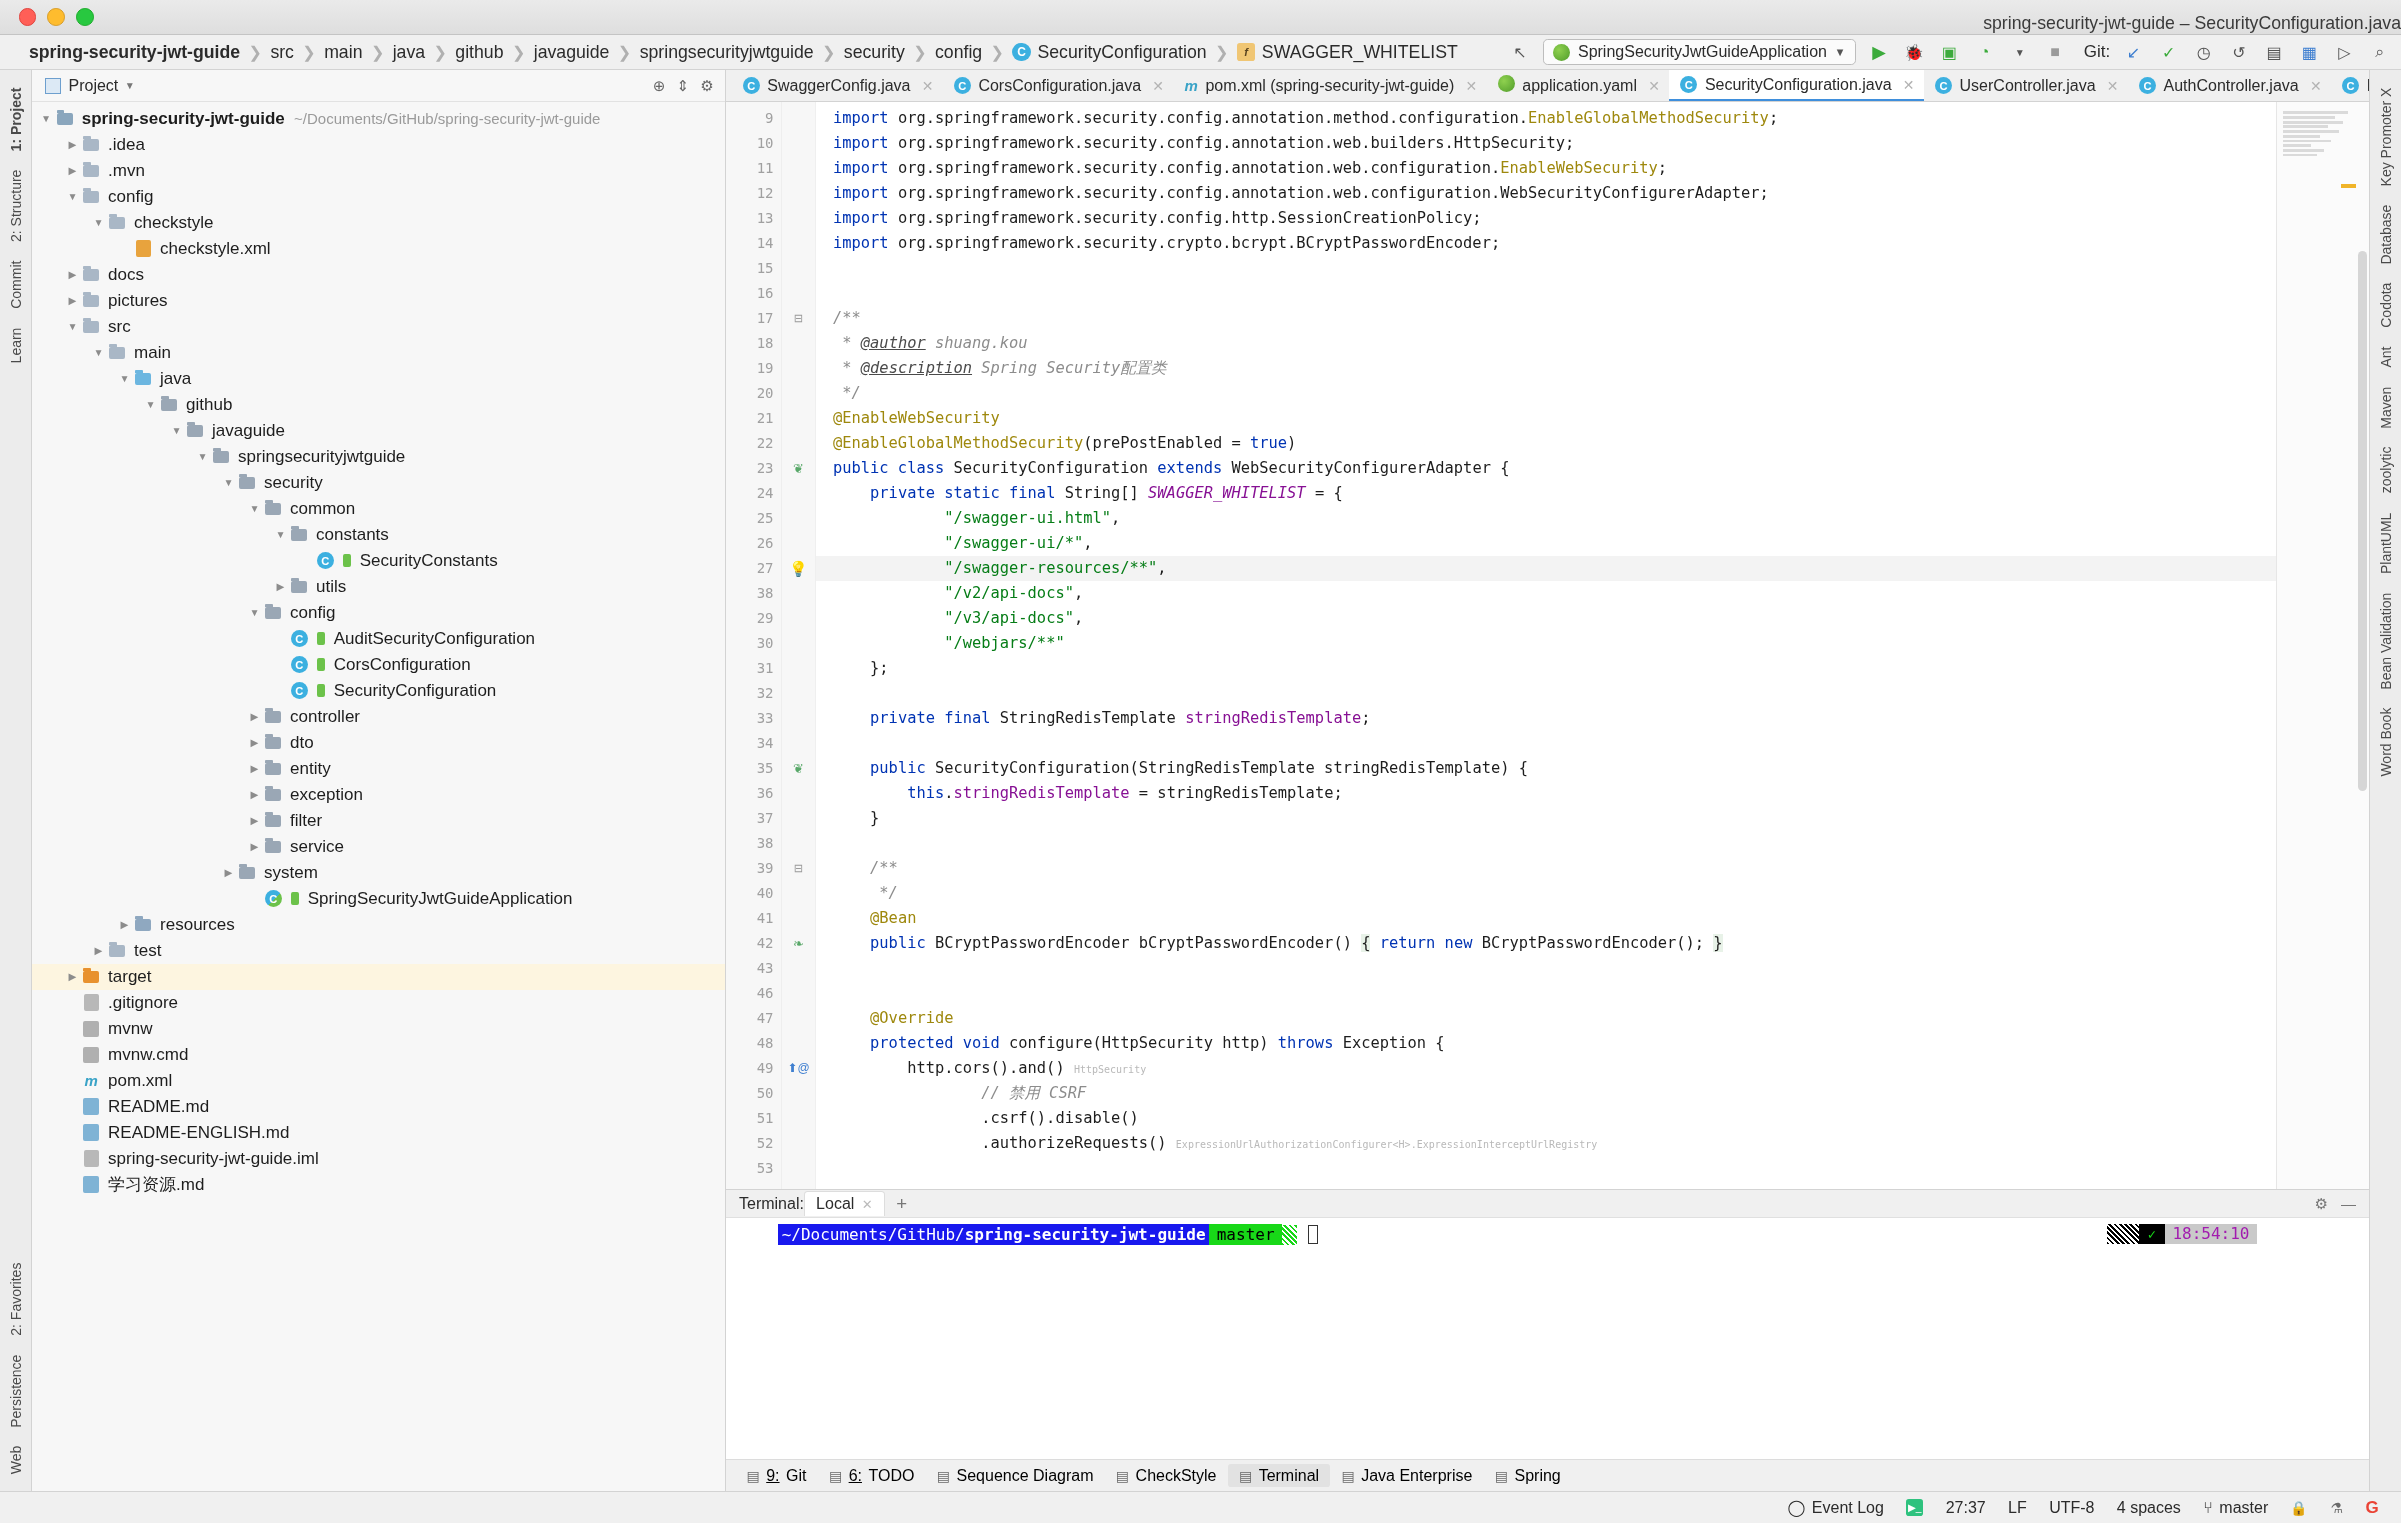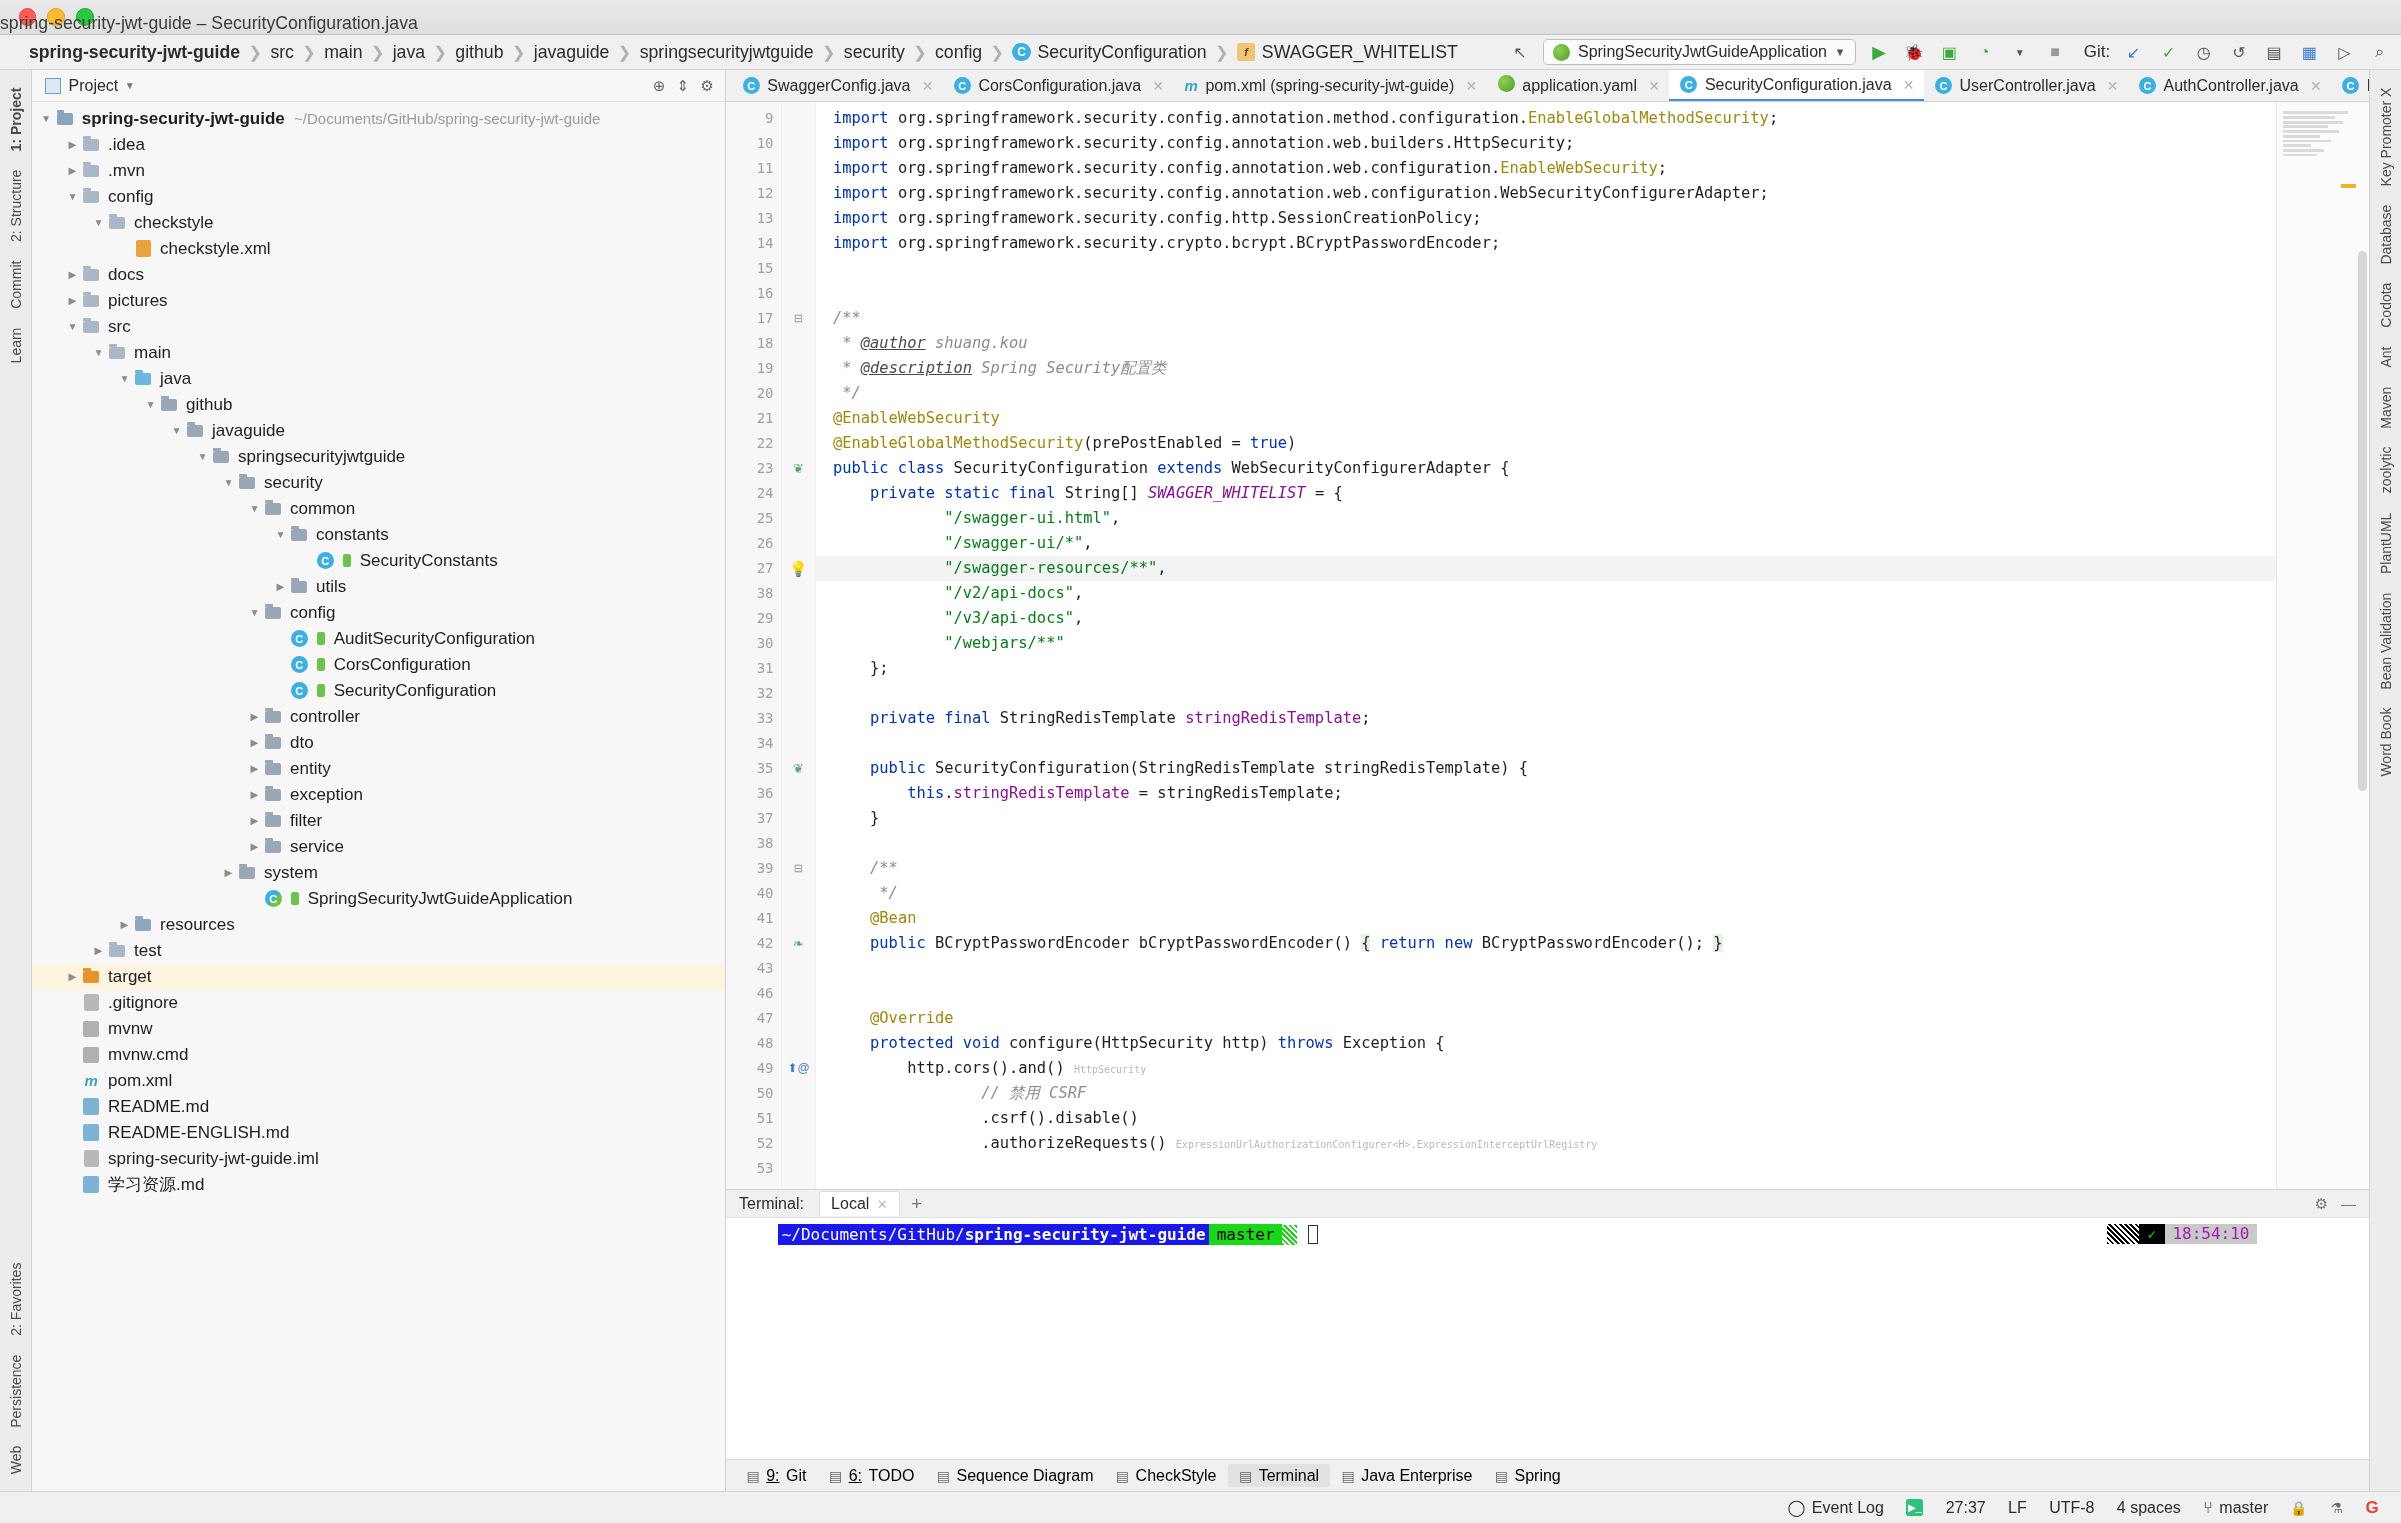--- a/index.html
+++ b/index.html
@@ -22,21 +22,21 @@
     border-bottom: 0.9px solid #c4c4c4;
     display: flex; align-items: center;
     position: relative;
   }
   .traffic { display: flex; gap: 11.2px; padding-left: 18.6px; }
   .dot { width: 17.7px; height: 17.7px; border-radius: 50%; }
   .dot.red { background: #ff5f57; border: 0.9px solid #e0443e; }
   .dot.yellow { background: #febc2e; border: 0.9px solid #d89d28; }
   .dot.green { background: #28c840; border: 0.9px solid #1dad2b; }
   .title-text {
-    position: absolute; left: 0; right: 0; text-align: left;
+    position: absolute; left: 0; right: 0; text-align: right;
     font-size: 17.7px; color: #3a3a3a; margin-top: 12px;
   }
 
   
   .navbar {
     height: 35px; min-height: 35px;
     background: #f0f0f0;
     border-bottom: 0.9px solid #d3d3d3;
     display: flex; align-items: center;
     padding: 0 9.3px 0 20.5px;
@@ -219,21 +219,21 @@
   
   .terminal-wrap {
     height: 270px; min-height: 270px; background: #fff;
     border-top: 0.9px solid #d3d3d3; display: flex; flex-direction: column;
   }
   .term-header {
     height: 28px; min-height: 28px; background: #f0f0f0;
     display: flex; align-items: center; font-size: 16px; color: #2b2b2b;
     padding-left: 13px; border-bottom: 0.9px solid #e0e0e0;
   }
-  .term-label { margin-right: 15px; }
+  .term-label { }
   .term-tab {
     padding: 2.8px 11.2px; background: #fff; border: 0.9px solid #ddd;
     border-bottom: none; border-radius: 3.7px 3.7px 0 0; display: flex;
     align-items: center; gap: 7.5px;
   }
   .term-tab .x { color: #bbb; font-size: 13px; }
   .term-plus { margin-left: 11.2px; color: #777; font-size: 18.6px; }
   .term-header-right { margin-left: auto; display: flex; gap: 13px; padding-right: 13px; color: #777; font-size: 15px; }
   .term-body {
     flex: 1; background: #fff; padding: 5.6px 0 0 0;

